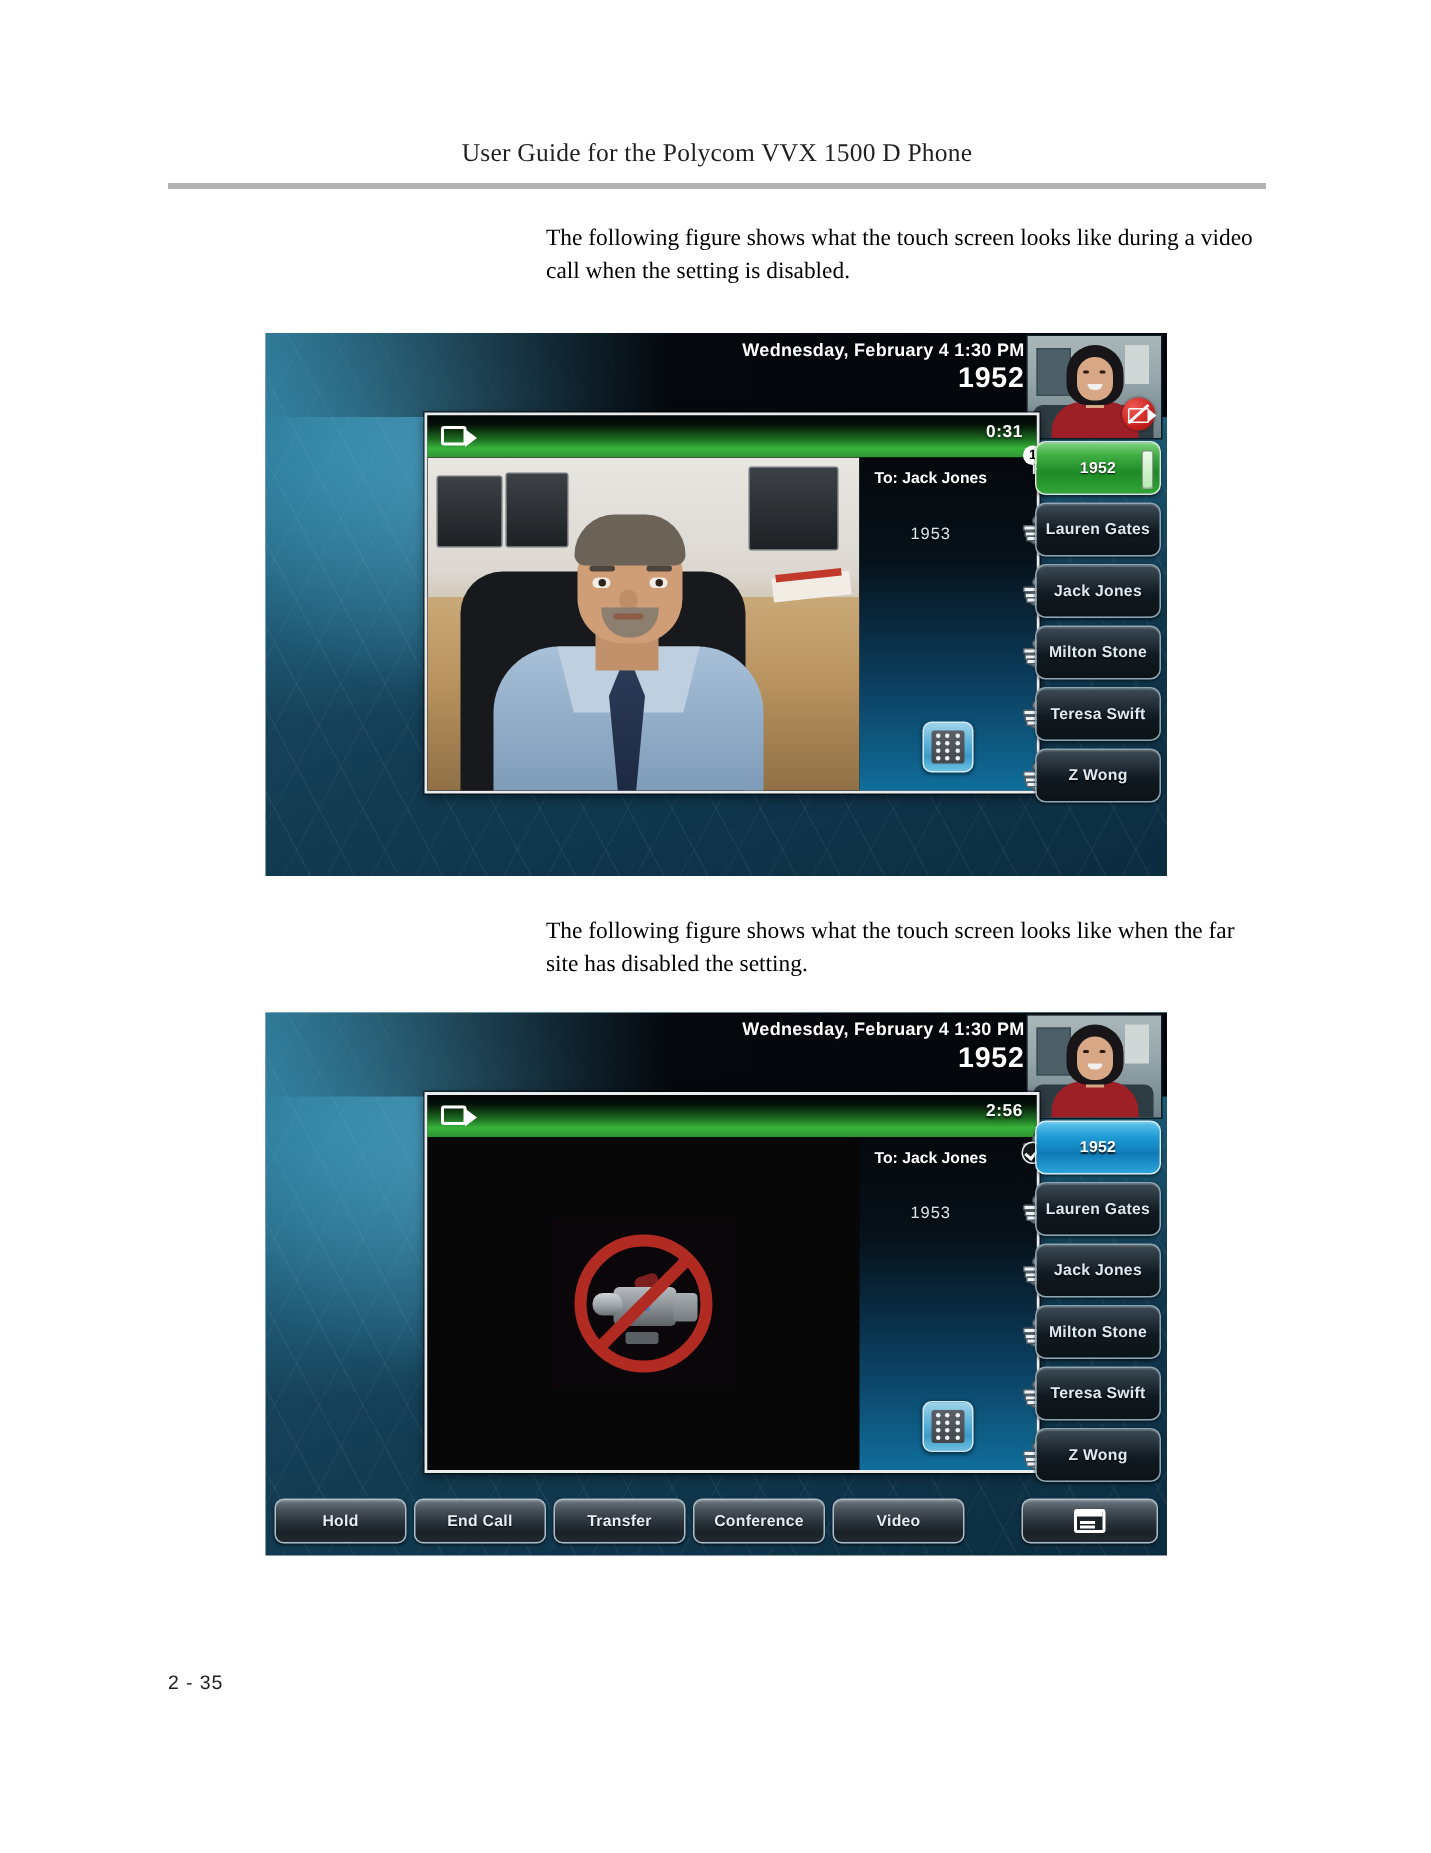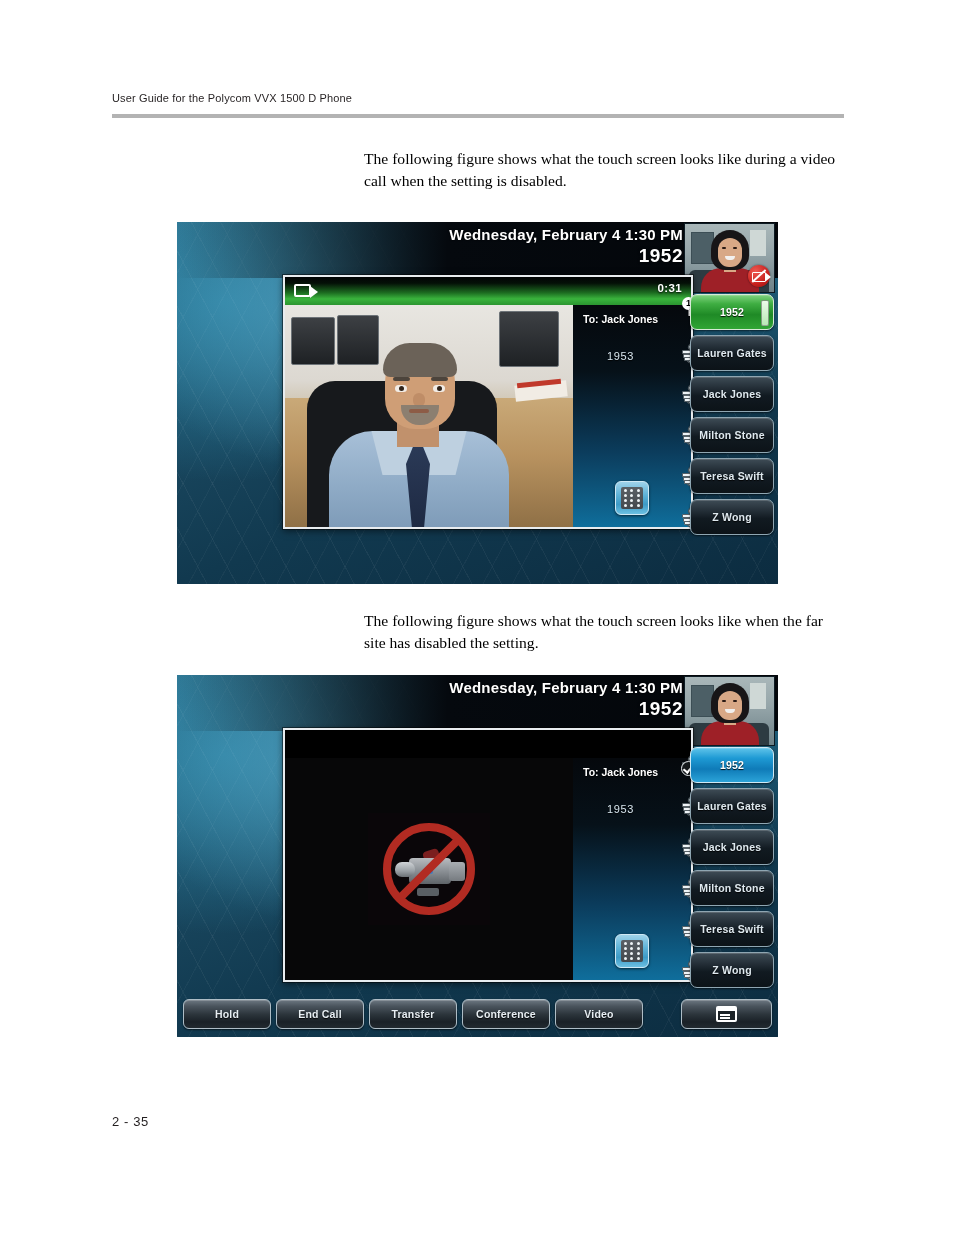--- a/index.html
+++ b/index.html
@@ -16,25 +16,26 @@
   }
 
   
   .page-header {
     position: absolute;
     left: 112px;
     top: 92px;
     width: 732px;
   }
   .page-header-text {
-    font-family: Liberation Sans, sans-serif;
-    font-size: 11px;
+    font-family: Liberation Serif, serif;
+    font-size: 17px;
     color: #231f20;
     letter-spacing: 0.15px;
     white-space: nowrap;
+    text-align: center;
   }
   .page-header-rule {
     margin-top: 10px;
     height: 4px;
     background: #b3b3b3;
   }
   .page-footer {
     position: absolute;
     left: 112px;
     top: 1114px;
@@ -98,21 +99,21 @@
   }
   .statusbar-inner {
     position: absolute;
     right: 95px;
     top: 4px;
     text-align: right;
     font-family: "Liberation Sans", sans-serif;
     color: #ffffff;
   }
   .status-datetime {
-    font-size: 15px;
+    font-size: 12px;
     font-weight: bold;
     letter-spacing: 0.2px;
     text-shadow: 0 0 2px rgba(0,0,0,0.9);
     white-space: nowrap;
   }
   .status-ext {
     font-size: 19px;
     font-weight: bold;
     letter-spacing: 0.5px;
     margin-top: 2px;
@@ -865,20 +866,24 @@
       <div class="neck"></div>
       <div class="hair"></div>
       <div class="face"></div>
       <div class="eye l"></div>
       <div class="eye r"></div>
       <div class="smile"></div>
     </div>
   </div>
 
   <div class="call-window">
+    <div class="call-titlebar">
+      <div class="cam-icon"></div>
+      <div class="call-timer">2:56</div>
+    </div>
     <div class="call-body">
       <div class="video-pane disabled">
         <div class="nocam-box">
           <div class="camcorder">
             <div class="cmic"></div>
             <div class="cbody"></div>
             <div class="clens"></div>
             <div class="cgrip"></div>
             <div class="cdot"></div>
             <div class="cfoot"></div>

